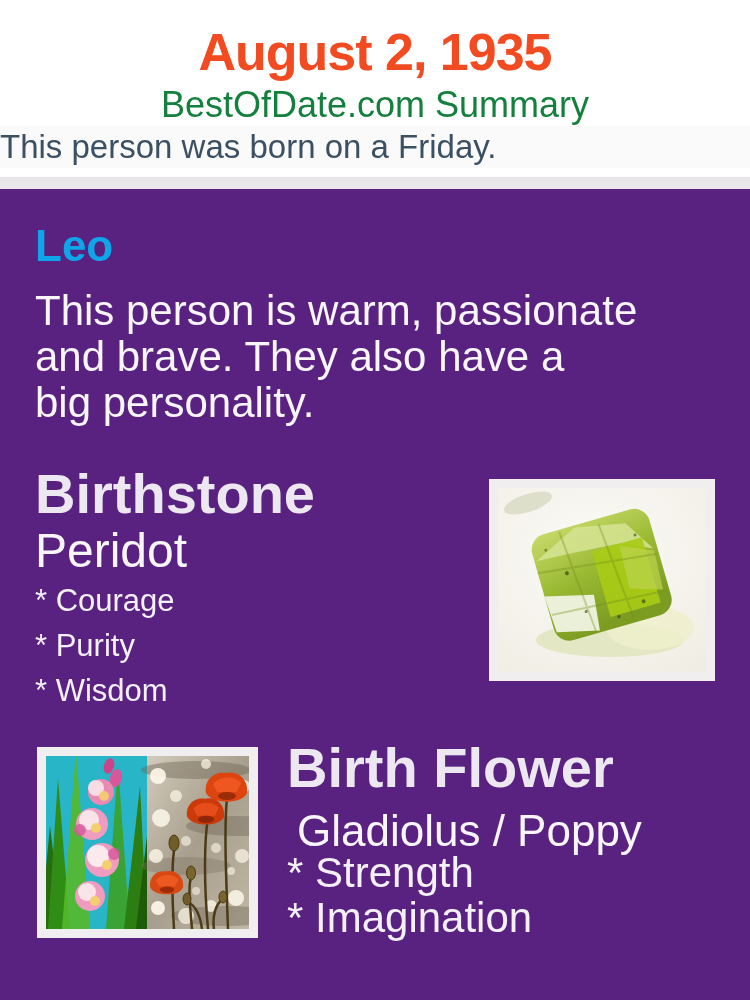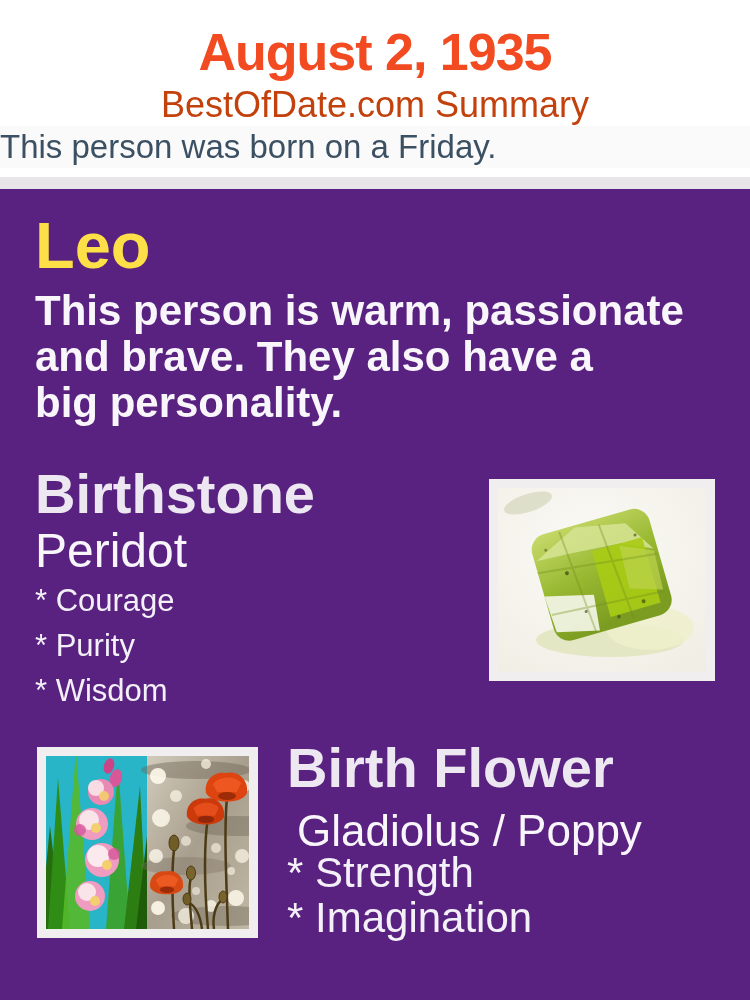--- a/index.html
+++ b/index.html
@@ -19,21 +19,21 @@
     position:absolute; left:0; right:0; top:22px;
     text-align:center;
     font-size:52px; font-weight:700;
     color:#f24a21;
     letter-spacing:-1px;
   }
   .hdr-site{
     position:absolute; left:0; right:0; top:84px;
     text-align:center;
     font-size:36px; font-weight:400;
-    color:#c2410c;
+    color:#15803d;
   }
   .hdr-note-band{
     position:absolute; left:0; right:0; top:126px; height:42px;
     background:#fafafa;
     text-align:left;
   }
   .hdr-note-band span{
     font-size:33px; line-height:42px;
     color:#3c5064;
   }
@@ -44,26 +44,26 @@
   }
 
   
   .purple{
     position:absolute; left:0; right:0; top:189px; bottom:0;
     background:#592180;
   }
 
   .leo{
     position:absolute; left:35px; top:23px;
-    font-size:65px; line-height:68px; font-weight:700;
-    color:#fde047;
+    font-size:44px; line-height:68px; font-weight:700;
+    color:#0ea5e9;
   }
   .desc{
     position:absolute; left:35px; top:99px;
-    font-size:42px; line-height:46px; font-weight:700;
+    font-size:42px; line-height:46px; font-weight:400;
     color:#f8f5fb;
   }
 
   .bs-head{
     position:absolute; left:35px; top:273px;
     font-size:56px; line-height:64px; font-weight:700;
     color:#ece7f1;
   }
   .bs-name{
     position:absolute; left:35px; top:337px;

